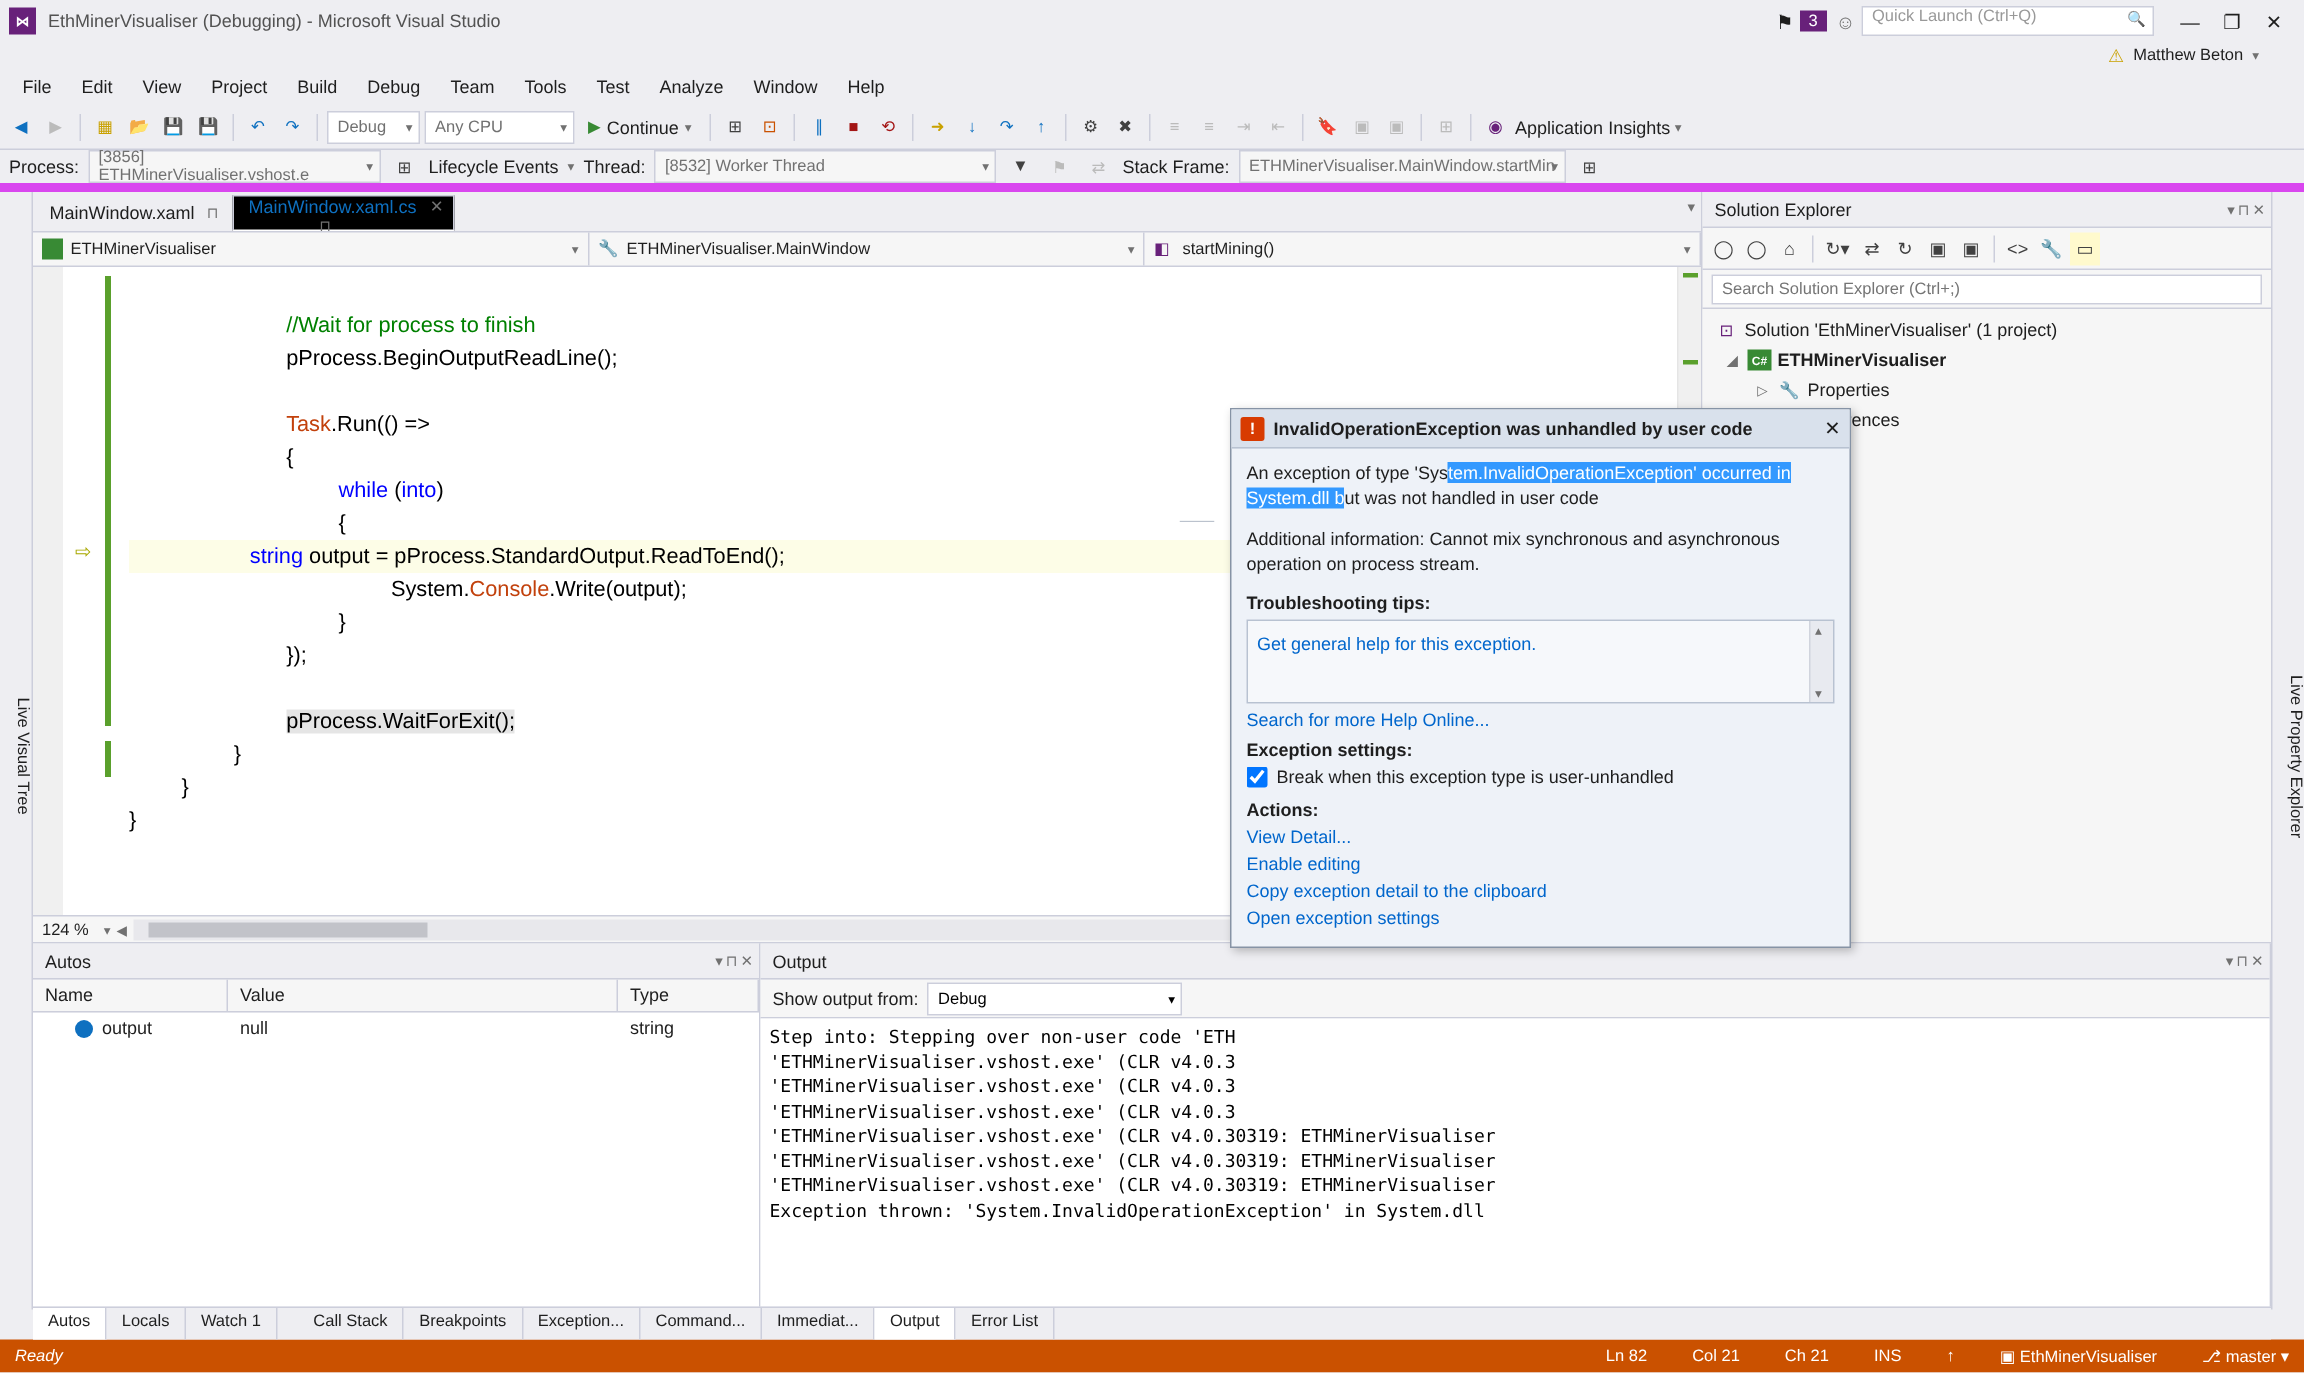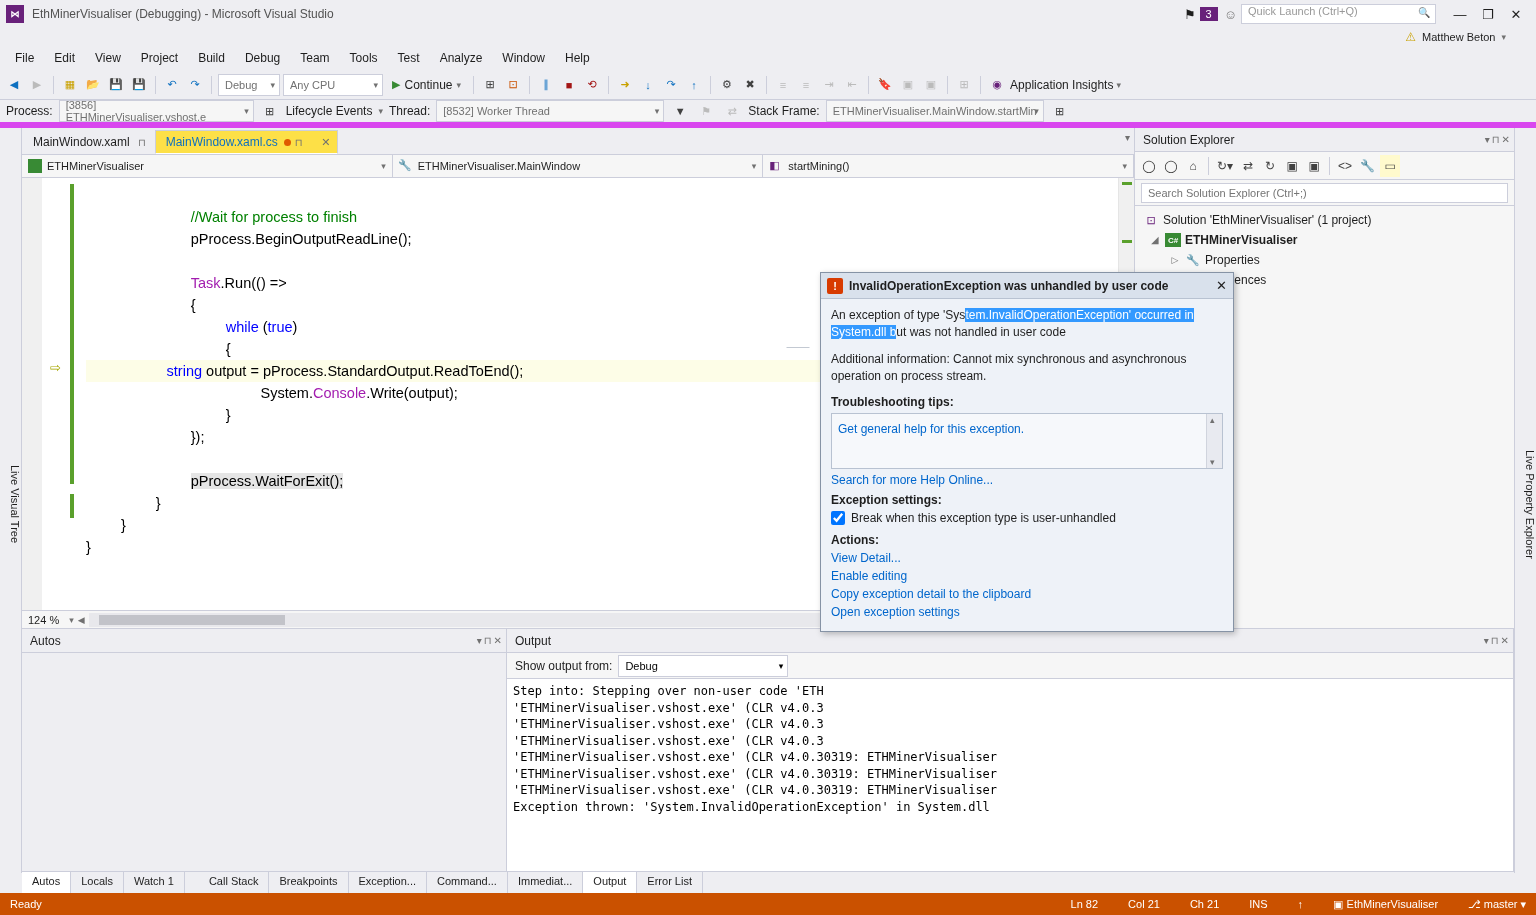--- a/index.html
+++ b/index.html
@@ -47,41 +47,41 @@
 .rightcollapsed { width:22px; background:#eeeef2; border-left:1px solid #cccedb; writing-mode:vertical-rl; text-align:center; padding-top:8px; font-size:11px; cursor:pointer;}
 
 
 .centercol { flex:1; display:flex; flex-direction:column; min-width:0;}
 
 
 .edtabs { height:26px; background:#eeeef2; display:flex; align-items:flex-end; position:relative;}
 .edtab { height:24px; padding:0 24px 0 10px; display:flex; align-items:center; font-size:12px; border:1px solid transparent; position:relative; cursor:pointer;}
 .edtab.inactive { color:#1e1e1e; }
 .edtab .pin { position:absolute; right:8px; font-size:10px; color:#717171;}
-.edtab.active { background:#fde047; border:1px solid #cccedb; border-bottom:1px solid #fff; color:#0e70c0;}
+.edtab.active { background:#000000; border:1px solid #cccedb; border-bottom:1px solid #fff; color:#0e70c0;flex-direction:column;}
 .edtab.active .orange-dot { width:7px; height:7px; background:#e05a00; border-radius:50%; margin-left:6px; margin-right:4px;}
 .edtab .close { position:absolute; right:6px; font-size:11px; color:#717171;}
 .edtabs .dd { position:absolute; right:4px; top:4px; font-size:10px; color:#717171; cursor:pointer;}
 
 
 .navdrops { height:24px; background:#f6f6f6; border-top:1px solid #cccedb; border-bottom:1px solid #cccedb; display:flex;}
 .navdrop { flex:1; border-right:1px solid #cccedb; display:flex; align-items:center; padding:0 6px; font-size:11px; position:relative;}
 .navdrop::after { content:"▾"; position:absolute; right:6px; font-size:9px; color:#717171;}
 .navdrop .nicon { width:14px; height:14px; margin-right:5px; display:inline-block;}
 
 
 .codeed { flex:1; background:#fff; display:flex; position:relative; min-height:0; overflow:hidden;}
 .codeed .margin { width:56px; background:#fff; border-right:0; position:relative;}
 .codeed .greenbar { position:absolute; left:48px; width:4px; background:#5aa02c;}
 .codeed .breakarea { position:absolute; left:0; width:20px; top:0; bottom:0; background:#f0f0f0;}
 .codeed .arrow { position:absolute; left:28px; font-size:13px; color:#a8a800;}
 .codeed .code { flex:1; font-family:Consolas,monospace; font-size:14.5px; line-height:22px; padding:6px 0 6px 8px; white-space:pre; overflow:hidden; color:#000;}
 .kw { color:#0000ff;}
 .cm { color:#008000;}
-.typ { color:#a21caf;}
+.typ { color:#c2410c;}
 .hl-line { background:#fdfde7;  display:inline-block; width:100%;}
 .codeed .rightstrip { width:16px; background:#f0f0f0; border-left:1px solid #e5e5e5; position:relative;}
 .codeed .rightstrip .mk { position:absolute; width:10px; height:3px; left:3px; background:#5aa02c;}
 
 
 .edfoot { height:18px; background:#f6f6f6; border-top:1px solid #cccedb; display:flex; align-items:center; font-size:11px;}
 .edfoot .zoom { padding:0 6px; position:relative;}
 .edfoot .hsb { flex:1; height:14px; background:#e8e8ec; margin:0 4px; position:relative;}
 .edfoot .hsb .thumb { position:absolute; left:1%; width:18%; top:2px; bottom:2px; background:#c2c3c9;}
 
@@ -137,21 +137,21 @@
 .excpop .esection { font-weight:bold; margin:6px 0 4px;}
 .excpop .tipbox { border:1px solid #b8c2d1; background:#f6f8fb; height:56px; padding:4px 6px; position:relative;}
 .excpop .tipbox .sbar { position:absolute; right:0; top:0; bottom:0; width:16px; background:#e8eaf0; border-left:1px solid #d0d4dd;}
 .excpop .elink { color:#0066cc; cursor:pointer; margin:4px 0; display:block;}
 .excpop .echk { display:flex; align-items:flex-start; gap:6px; margin:4px 0 8px;}
 .excpop .echk input { width:14px; height:14px;}
 .excpop .leader { position:absolute; left:-46px; top:74px; width:46px; height:1px;}
 
 
 .statusbar { position:absolute; bottom:0; left:0; right:0; height:22px; background:#ca5100; color:#fff; display:flex; align-items:center; font-size:11px; padding:0 10px;}
-.statusbar .sitem { margin-right:64px;}
+.statusbar .sitem { margin-right:64px;font-style:italic;}
 .statusbar .sright { margin-left:auto; display:flex; gap:30px; align-items:center;}
 
 
 .alltabs { position:absolute; bottom:22px; left:22px; right:22px; height:22px; background:#eeeef2; border-top:1px solid #cccedb; display:flex; z-index:5;}
 .alltabs .seg { display:flex;}
 </style>
 </head>
 <body>
 
 <div class="titlebar">
@@ -297,21 +297,21 @@
             <div class="greenbar" style="top:6px;height:300px"></div>
             <div class="greenbar" style="top:316px;height:24px"></div>
             <div class="arrow" style="top:182px">⇨</div>
           </div>
           <div class="code">
             <span class="cm">//Wait for process to finish</span>
             <span>pProcess.BeginOutputReadLine();</span>
 
             <span class="typ">Task</span><span>.Run(() =&gt;</span>
             <span>{</span>
-                <span class="kw">while</span><span> (</span><span class="kw">true</span><span>)</span>
+                <span class="kw">while</span><span> (</span><span class="kw">into</span><span>)</span>
                 <span>{</span>
 <span class="hl-line">                    <span class="kw">string</span><span> output = pProcess.StandardOutput.ReadToEnd();</span></span>
                     <span>System.</span><span class="typ">Console</span><span>.Write(output);</span>
                 <span>}</span>
             <span>});</span>
 
             <span style="background:#e5e5e5">pProcess.WaitForExit();</span>
         <span>}</span>
     <span>}</span>
 <span>}</span></div>
@@ -384,20 +384,32 @@
 
     <div class="bottompanels">
       <div class="bp autos">
         <div class="panetitle">
           <span>Autos</span>
           <div class="pcontrols">
               <span>▾</span>
               <span>⊓</span>
               <span>✕</span>
             </div>
+        </div>
+        <div class="autogrid">
+          <div class="ghead">
+            <div class="c-name">Name</div>
+            <div class="c-val">Value</div>
+            <div class="c-type">Type</div>
+          </div>
+          <div class="grow">
+            <div class="c-name"><span style="display:inline-block;width:20px"></span><span class="vicon"></span><span>output</span></div>
+            <div class="c-val">null</div>
+            <div class="c-type">string</div>
+          </div>
         </div>
       </div>
 
       <div class="bp">
         <div class="panetitle">
           <span>Output</span>
           <div class="pcontrols">
               <span>▾</span>
               <span>⊓</span>
               <span>✕</span>

